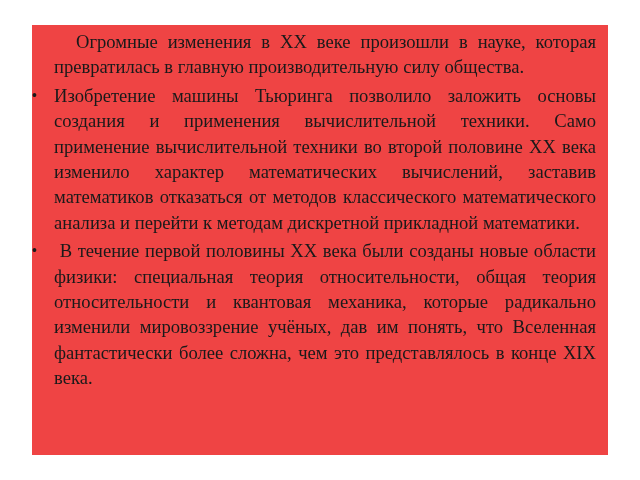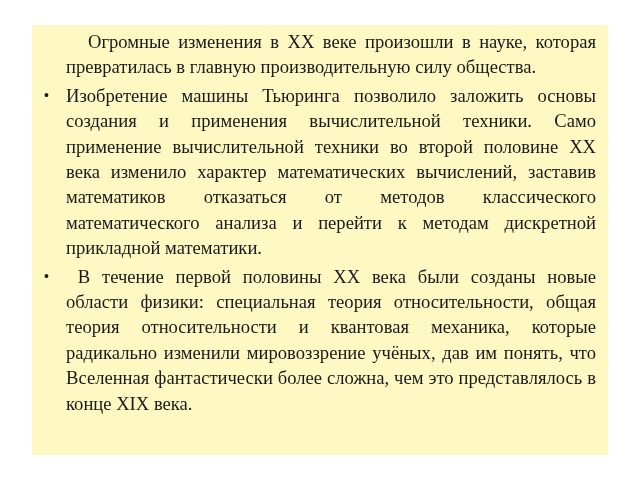--- a/index.html
+++ b/index.html
@@ -15,23 +15,23 @@
       width: 640px;
       height: 480px;
       background: #ffffff;
     }
     .text-box {
       position: absolute;
       left: 32px;
       top: 25px;
       width: 576px;
       height: 430px;
-      background: #fef9c3;
+      background: #ef4444;
       box-sizing: border-box;
-      padding: 4px 12px 0 12px;
+      padding: 4px 12px 0 0;
       font-family: "Liberation Serif", "DejaVu Serif", serif;
       font-size: 18.6px;
       line-height: 25.4px;
       color: #1a1a1a;
     }
     .para {
       position: relative;
       padding-left: 22px;
       text-align: justify;
       margin: 0 0 3px 0;

